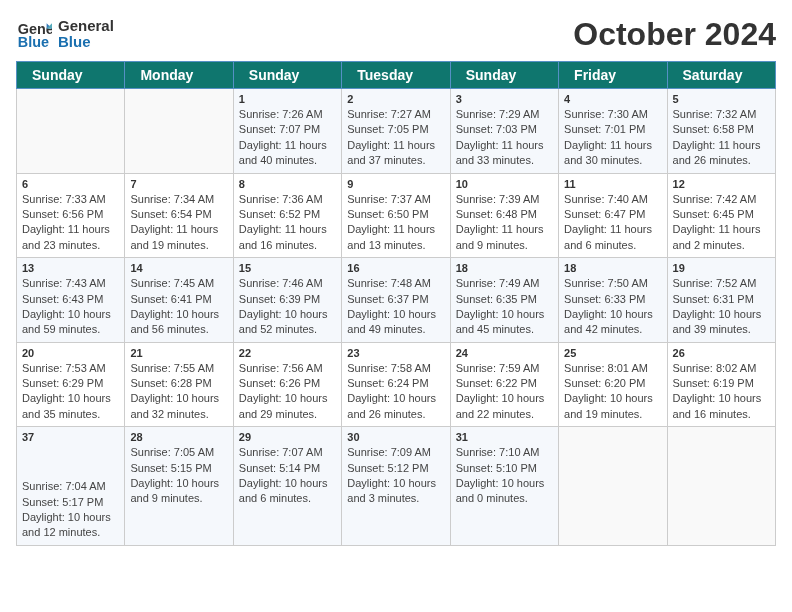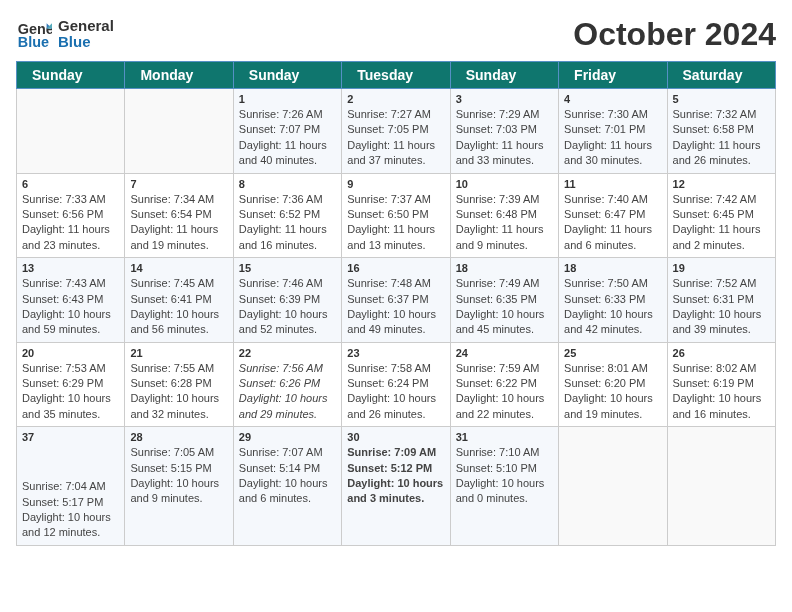--- a/index.html
+++ b/index.html
@@ -246,21 +246,21 @@
 Daylight: 10 hours and 35 minutes.</div>
         </td>
         <td>
           <span class="day-num">21</span>
           <div class="day-info" style="white-space: pre-line;">Sunrise: 7:55 AM
 Sunset: 6:28 PM
 Daylight: 10 hours and 32 minutes.</div>
         </td>
         <td>
           <span class="day-num">22</span>
-          <div class="day-info" style="white-space: pre-line; font-style: italic;">Sunrise: 7:56 AM
+          <div class="day-info" style="white-space: pre-line;">Sunrise: 7:56 AM
 Sunset: 6:26 PM
 Daylight: 10 hours and 29 minutes.</div>
         </td>
         <td>
           <span class="day-num">23</span>
           <div class="day-info" style="white-space: pre-line;">Sunrise: 7:58 AM
 Sunset: 6:24 PM
 Daylight: 10 hours and 26 minutes.</div>
         </td>
         <td>
@@ -296,21 +296,21 @@
 Daylight: 10 hours and 9 minutes.</div>
         </td>
         <td>
           <span class="day-num">29</span>
           <div class="day-info" style="white-space: pre-line;">Sunrise: 7:07 AM
 Sunset: 5:14 PM
 Daylight: 10 hours and 6 minutes.</div>
         </td>
         <td>
           <span class="day-num">30</span>
-          <div class="day-info" style="white-space: pre-line; font-weight: bold;">Sunrise: 7:09 AM
+          <div class="day-info" style="white-space: pre-line;">Sunrise: 7:09 AM
 Sunset: 5:12 PM
 Daylight: 10 hours and 3 minutes.</div>
         </td>
         <td>
           <span class="day-num">31</span>
           <div class="day-info" style="white-space: pre-line;">Sunrise: 7:10 AM
 Sunset: 5:10 PM
 Daylight: 10 hours and 0 minutes.</div>
         </td>
         <td class="empty-cell"></td>

